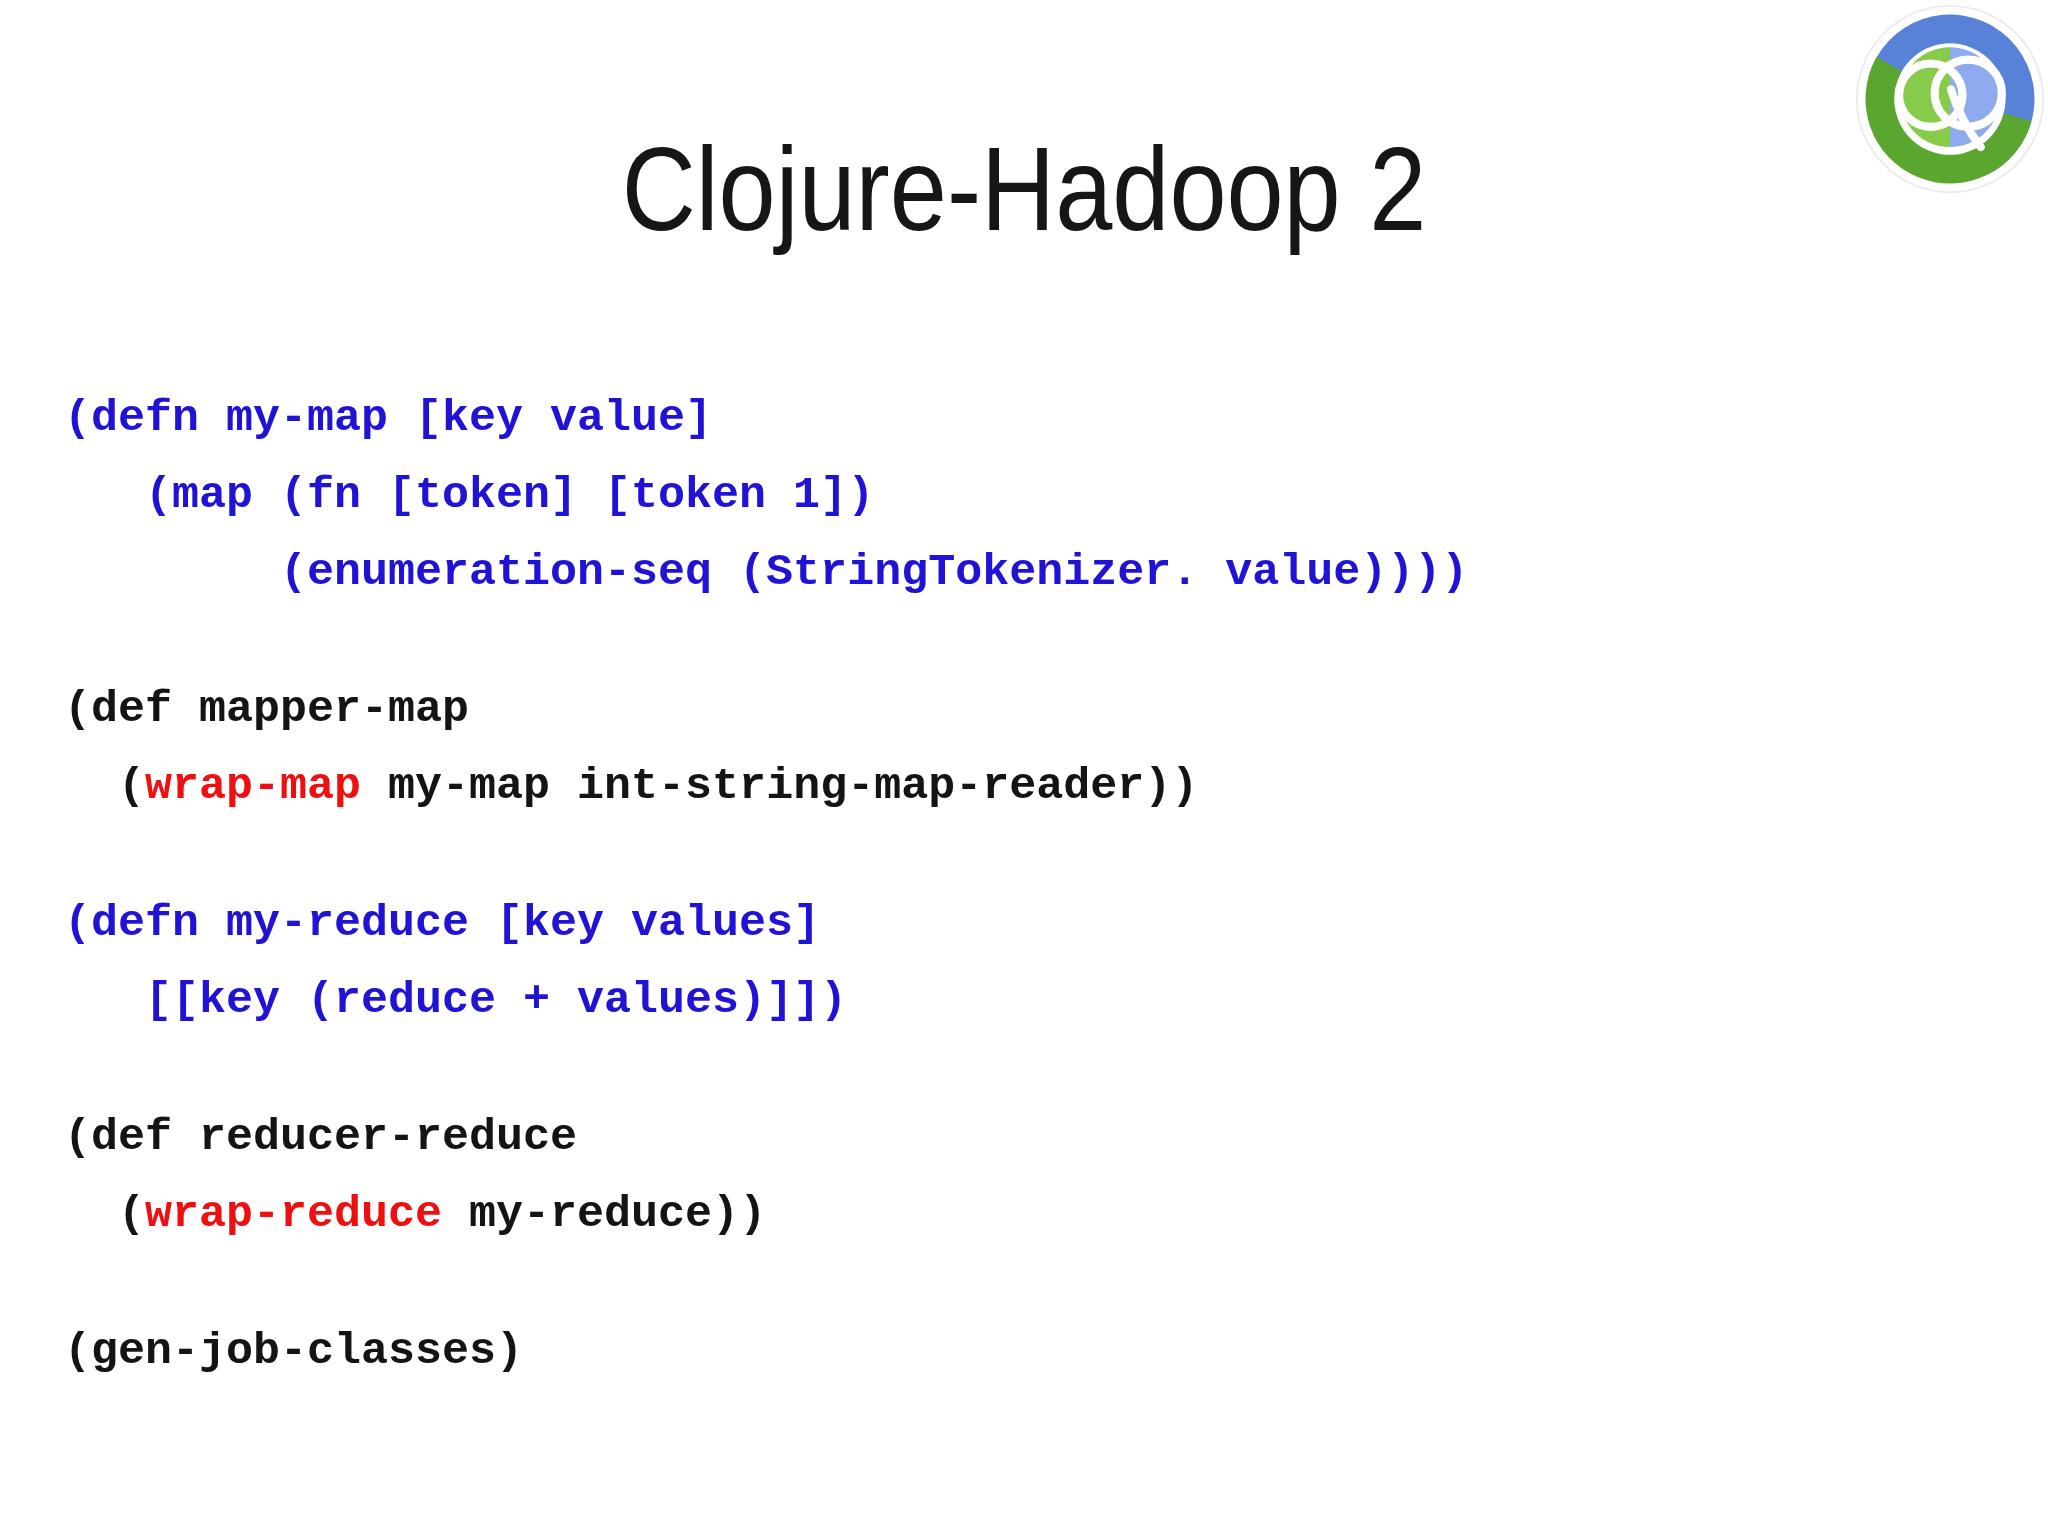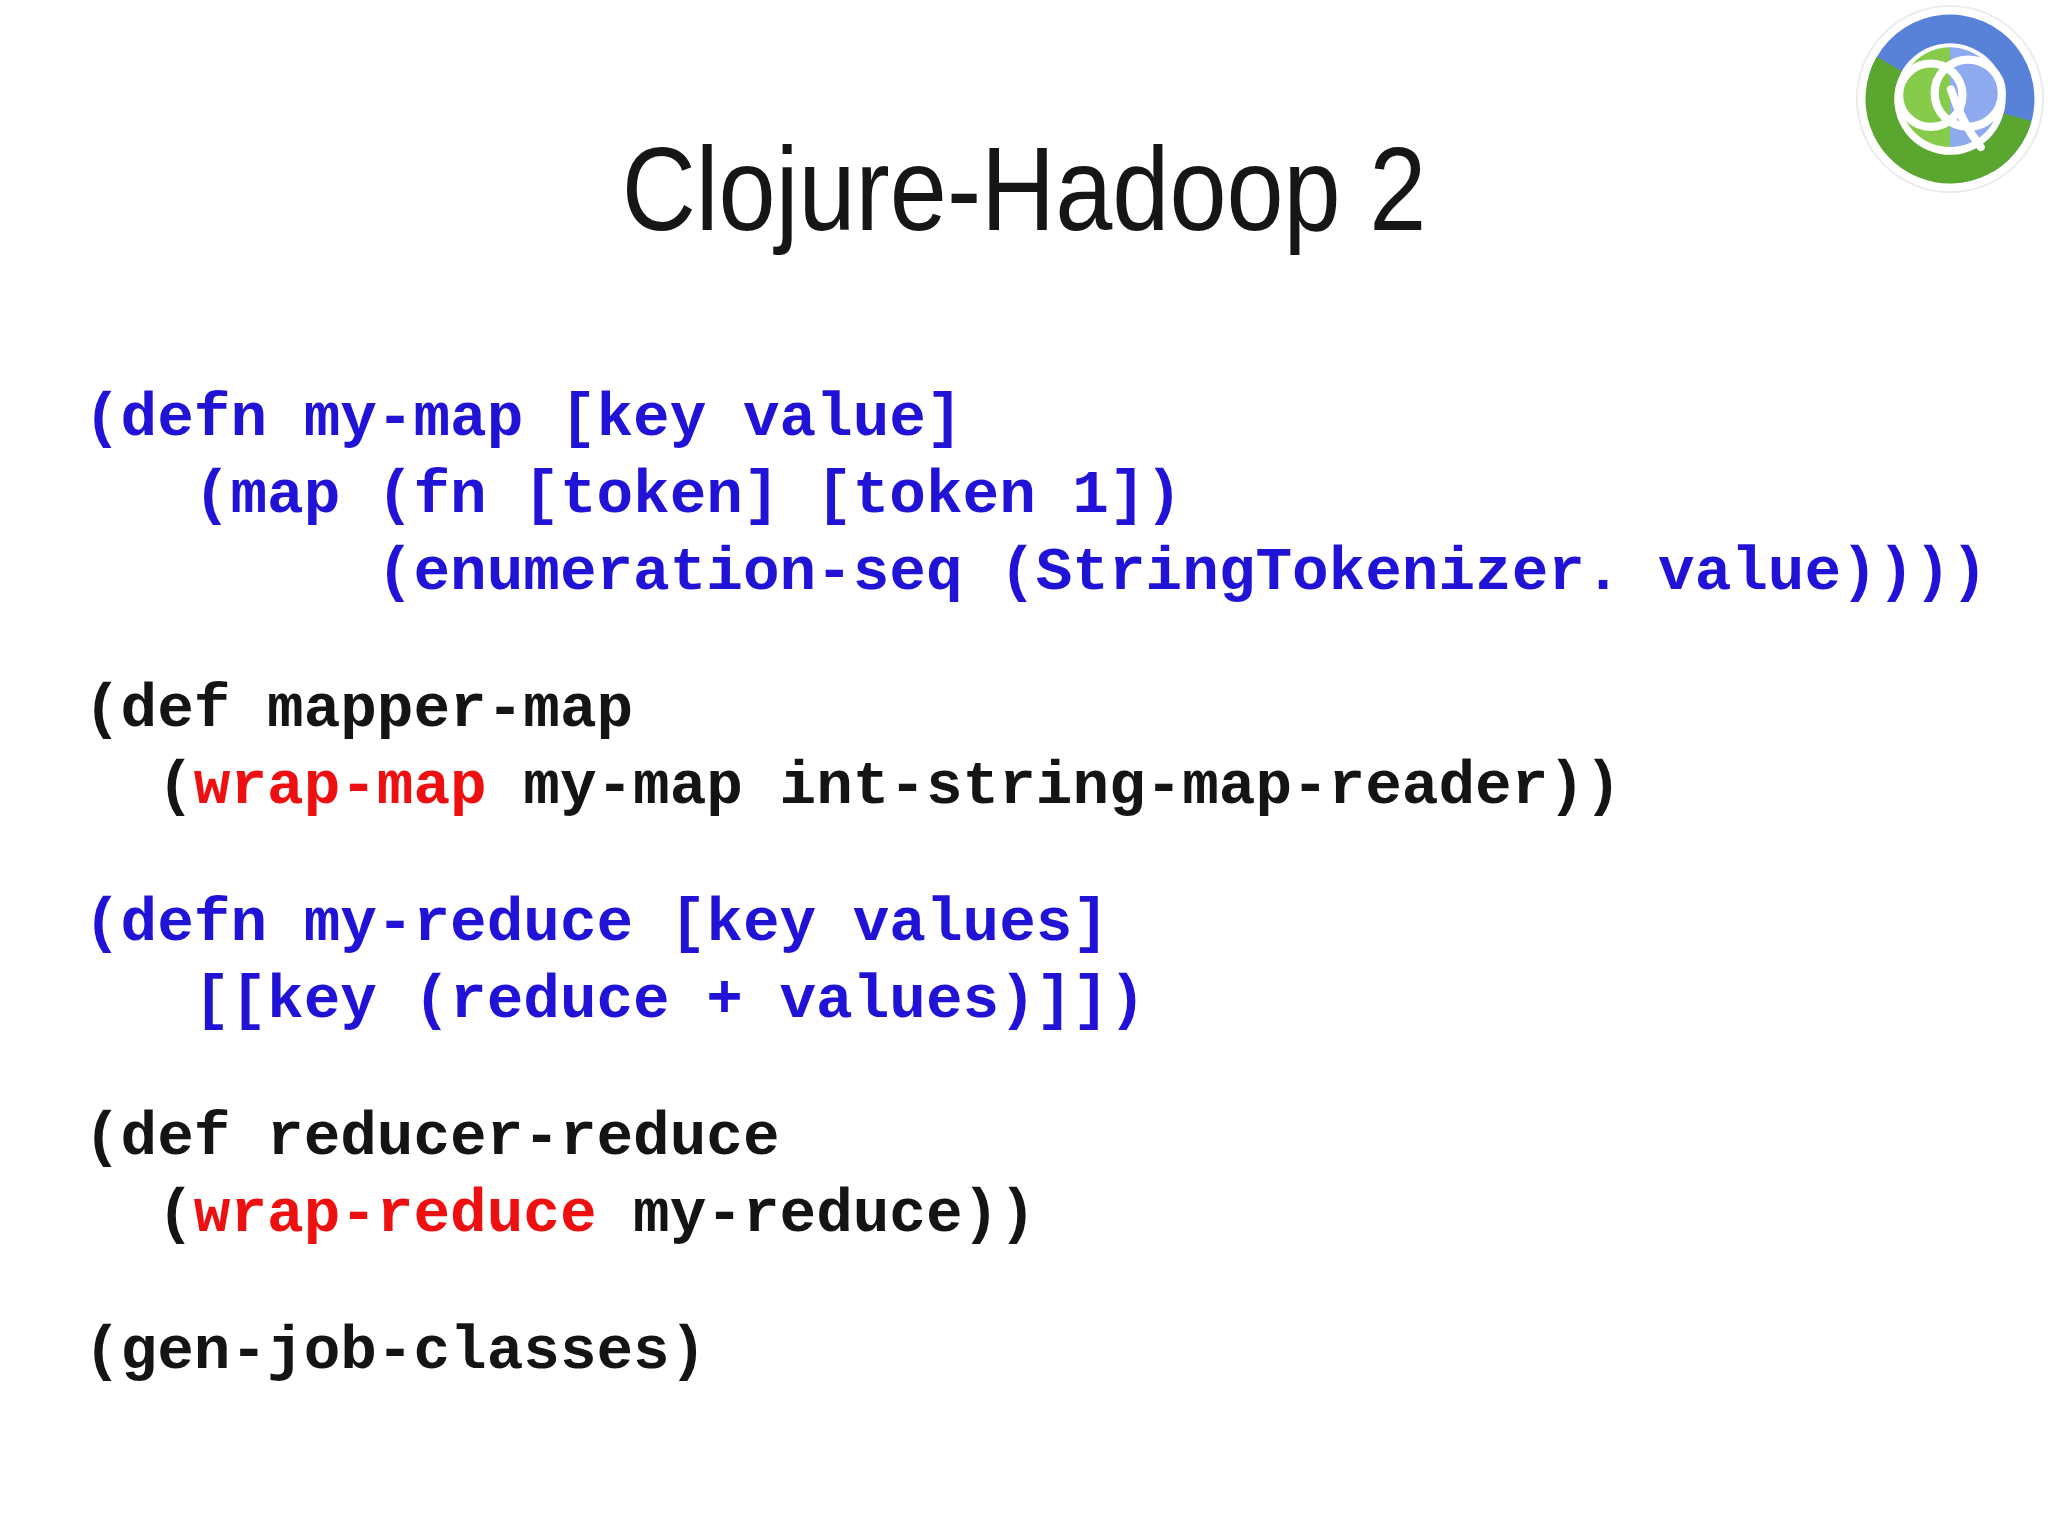--- a/index.html
+++ b/index.html
@@ -27,25 +27,25 @@
   .logo-wrap {
     position: absolute;
     top: 2px;
     right: 2px;
     width: 192px;
     height: 194px;
   }
   .logo-wrap svg { width: 100%; height: 100%; display: block; }
   .code-area {
     position: absolute;
-    left: 84px;
+    left: 64px;
     top: 380px;
     font-family: "Liberation Mono", "DejaVu Sans Mono", monospace;
     font-weight: bold;
-    font-size: 61px;
+    font-size: 45px;
     line-height: 77px;
     white-space: pre;
     color: #141414;
   }
   .code-stanza { margin: 0 0 60px 0; }
   .code-line { white-space: pre; }
 </style>
 </head>
 <body>
 

